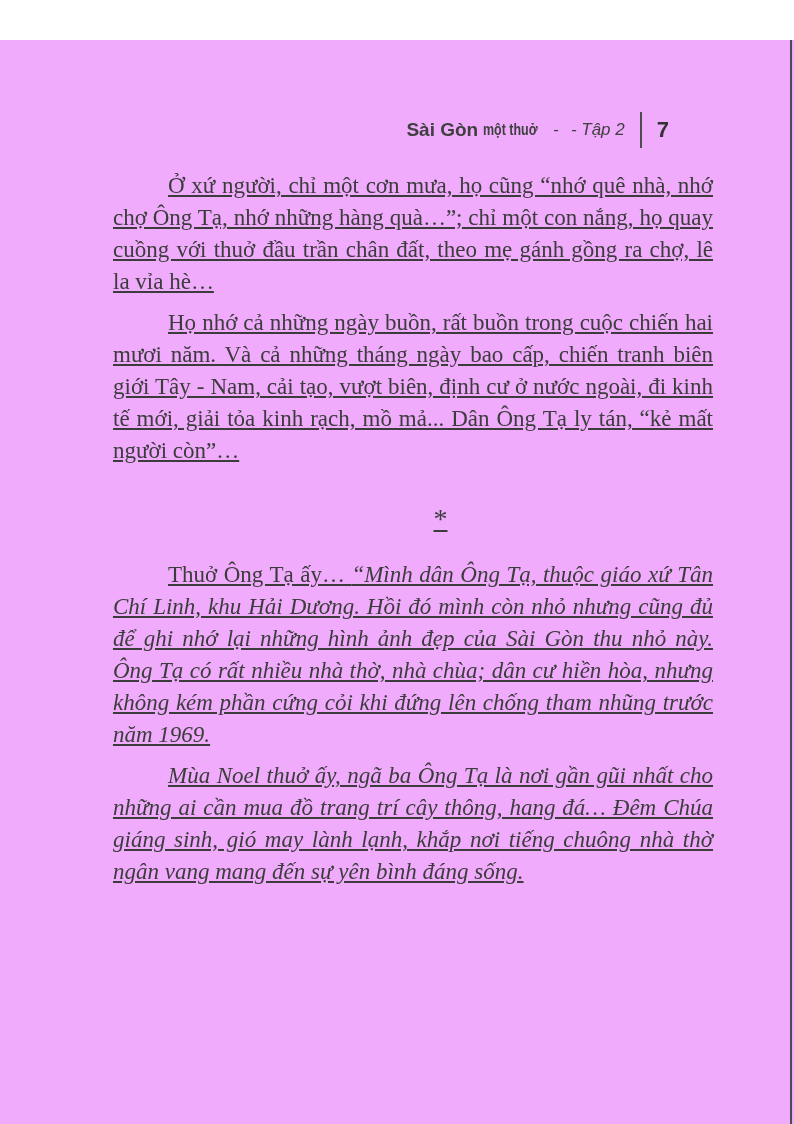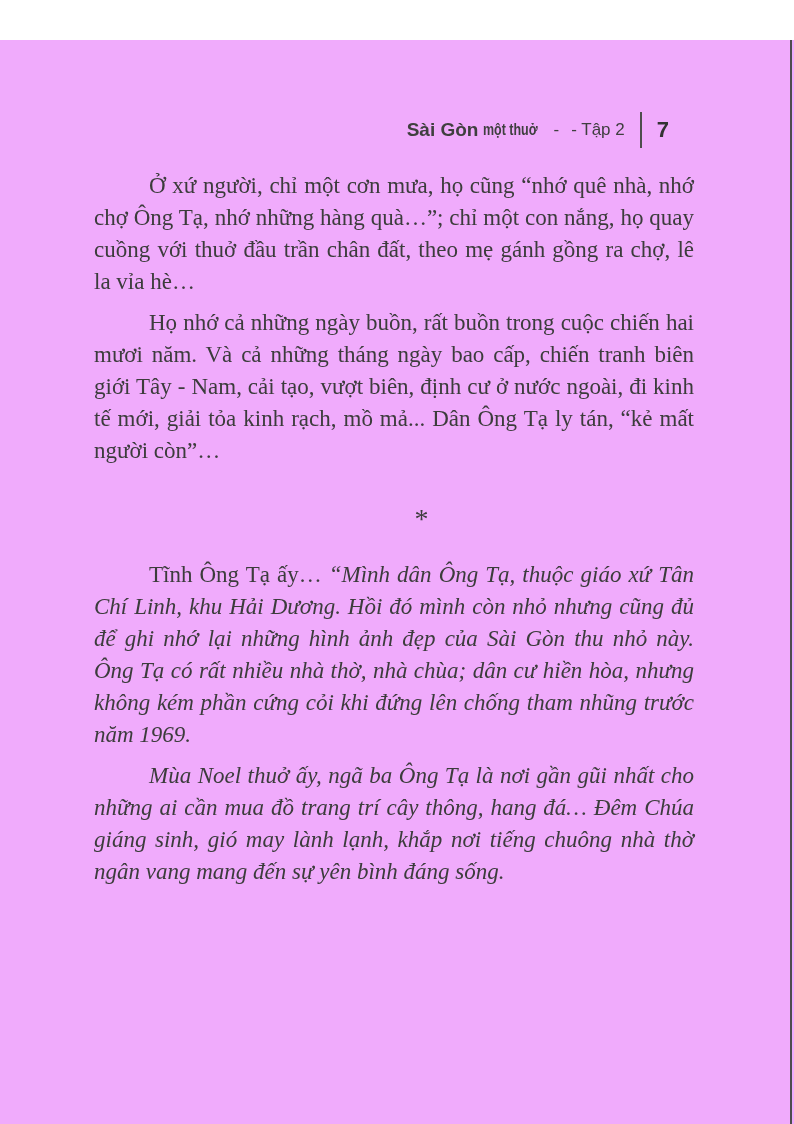--- a/index.html
+++ b/index.html
@@ -56,43 +56,45 @@
     font-size: 17px;
     margin: 0 6px;
   }
   .book-title {
     font-weight: bold;
     font-style: italic;
     font-size: 19.5px;
     letter-spacing: 0.4px;
   }
   .volume-label {
+    font-style: italic;
     font-size: 17px;
     margin-left: 6px;
   }
   .header-divider-bar {
     width: 2px;
     height: 36px;
     background: #4d4d4d;
     margin: 0 15px;
   }
   .page-number {
     font-size: 22px;
     font-weight: bold;
     color: #333333;
   }
   
   .body-text {
     position: absolute;
-    left: 94px;
+    left: 113px;
     top: 130px;
     width: 600px;
     font-size: 23px;
     line-height: 32px;
     text-align: justify;
+    text-decoration: underline;
   }
   .body-text p {
     margin: 0 0 9px 0;
     text-indent: 55px;
   }
   .para-italic {
     font-style: italic;
   }
   .lead-roman {
     font-style: normal;
@@ -119,17 +121,17 @@
     <span class="header-sep">-</span>
     <span class="volume-label">- Tập 2</span>
     <span class="header-divider-bar"></span>
     <span class="page-number">7</span>
   </div>
 
   <div class="body-text">
     <p>Ở xứ người, chỉ một cơn mưa, họ cũng “nhớ quê nhà, nhớ chợ Ông Tạ, nhớ những hàng quà…”; chỉ một con nắng, họ quay cuồng với thuở đầu trần chân đất, theo mẹ gánh gồng ra chợ, lê la vỉa hè…</p>
     <p>Họ nhớ cả những ngày buồn, rất buồn trong cuộc chiến hai mươi năm. Và cả những tháng ngày bao cấp, chiến tranh biên giới Tây - Nam, cải tạo, vượt biên, định cư ở nước ngoài, đi kinh tế mới, giải tỏa kinh rạch, mồ mả... Dân Ông Tạ ly tán, “kẻ mất người còn”…</p>
     <p class="section-divider">*</p>
-    <p class="para-italic"><span class="lead-roman">Tĩnh Ông Tạ ấy… </span><span>“Mình dân Ông Tạ, thuộc giáo xứ Tân Chí Linh, khu Hải Dương. Hồi đó mình còn nhỏ nhưng cũng đủ để ghi nhớ lại những hình ảnh đẹp của Sài Gòn thu nhỏ này. Ông Tạ có rất nhiều nhà thờ, nhà chùa; dân cư hiền hòa, nhưng không kém phần cứng cỏi khi đứng lên chống tham nhũng trước năm 1969.</span></p>
+    <p class="para-italic"><span class="lead-roman">Thuở Ông Tạ ấy… </span><span>“Mình dân Ông Tạ, thuộc giáo xứ Tân Chí Linh, khu Hải Dương. Hồi đó mình còn nhỏ nhưng cũng đủ để ghi nhớ lại những hình ảnh đẹp của Sài Gòn thu nhỏ này. Ông Tạ có rất nhiều nhà thờ, nhà chùa; dân cư hiền hòa, nhưng không kém phần cứng cỏi khi đứng lên chống tham nhũng trước năm 1969.</span></p>
     <p class="para-italic">Mùa Noel thuở ấy, ngã ba Ông Tạ là nơi gần gũi nhất cho những ai cần mua đồ trang trí cây thông, hang đá… Đêm Chúa giáng sinh, gió may lành lạnh, khắp nơi tiếng chuông nhà thờ ngân vang mang đến sự yên bình đáng sống.</p>
   </div>
 
 </div>
 
 </body></html>

